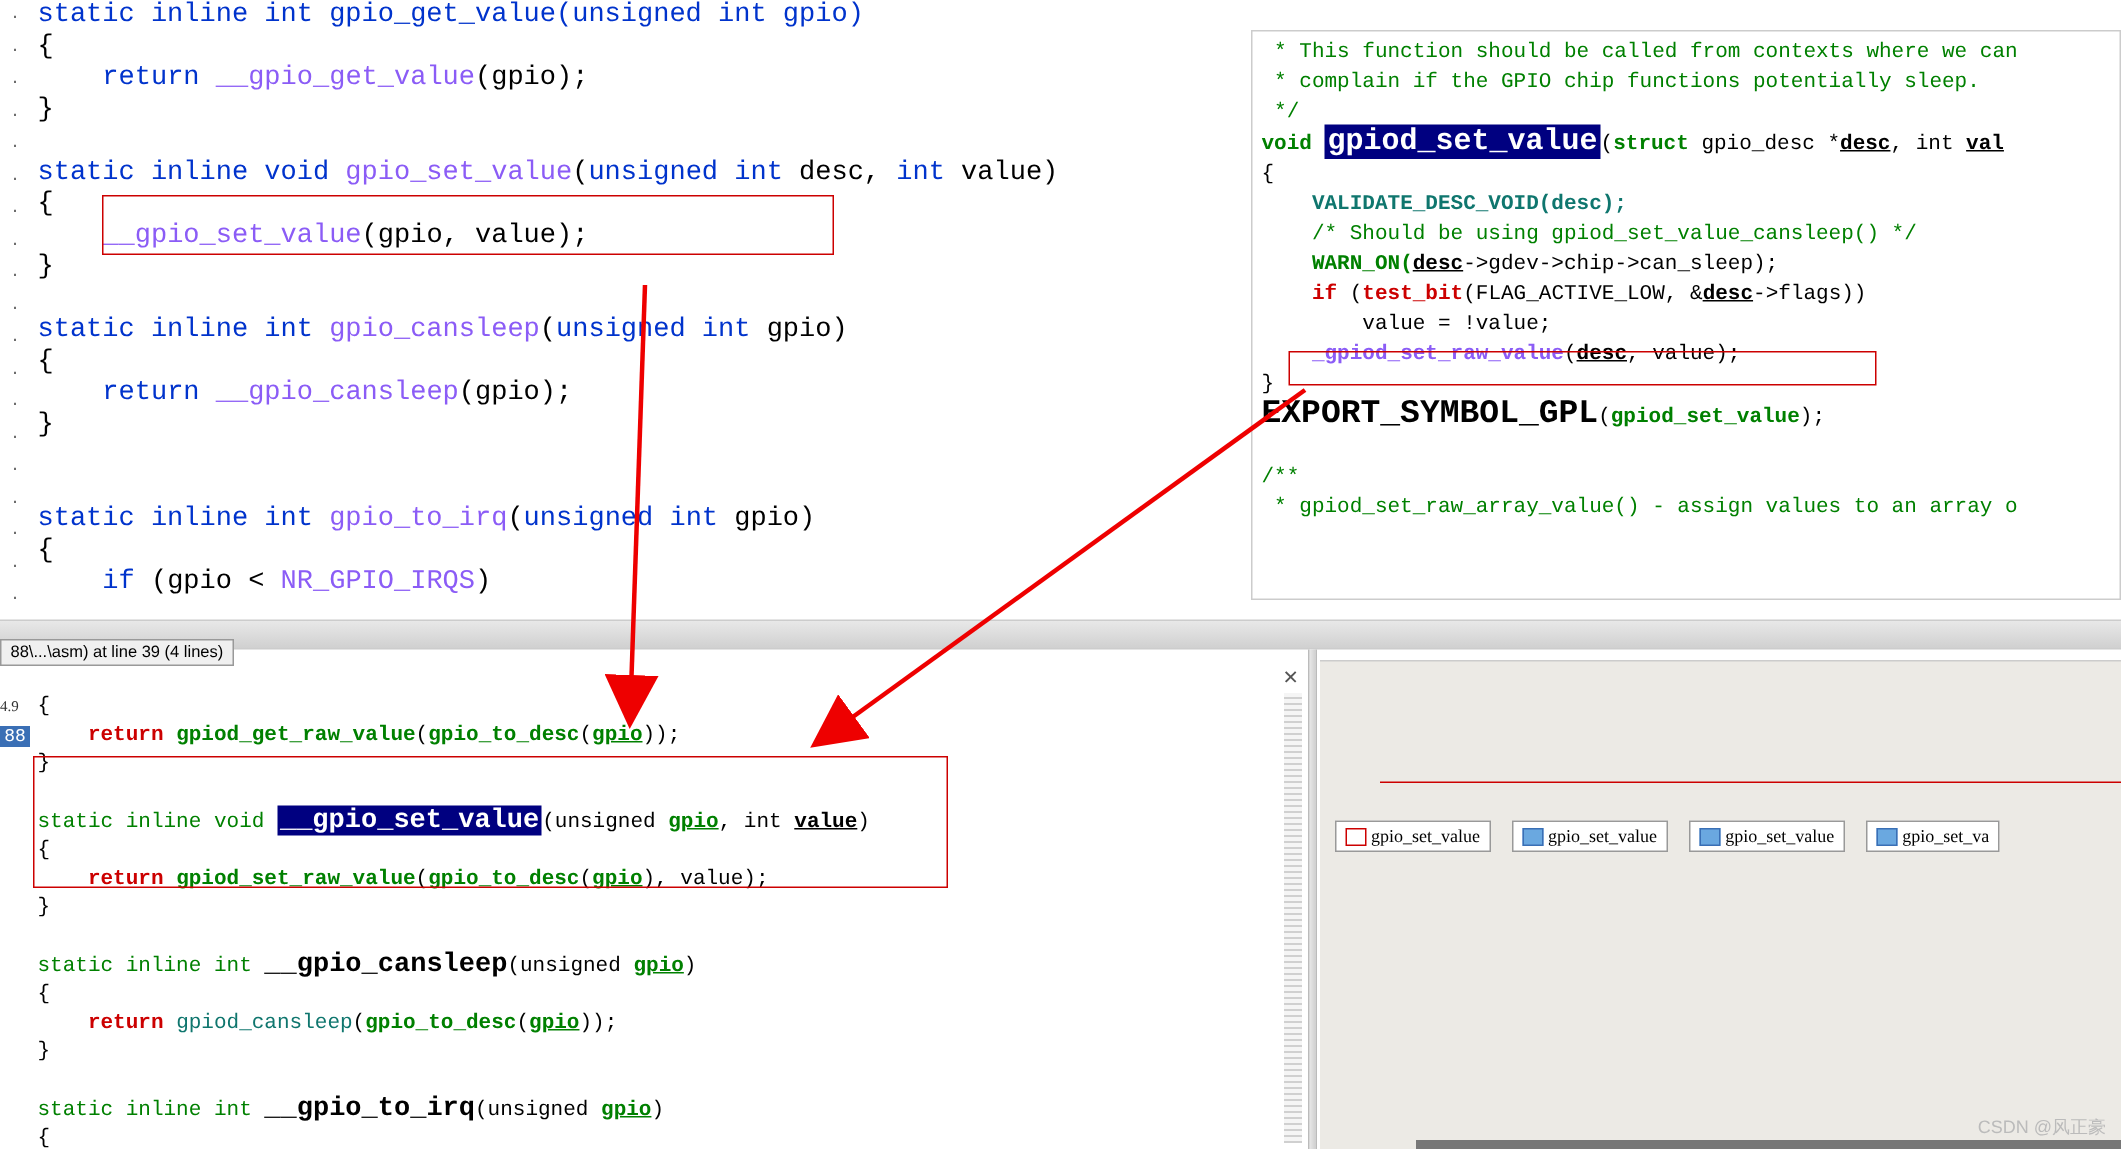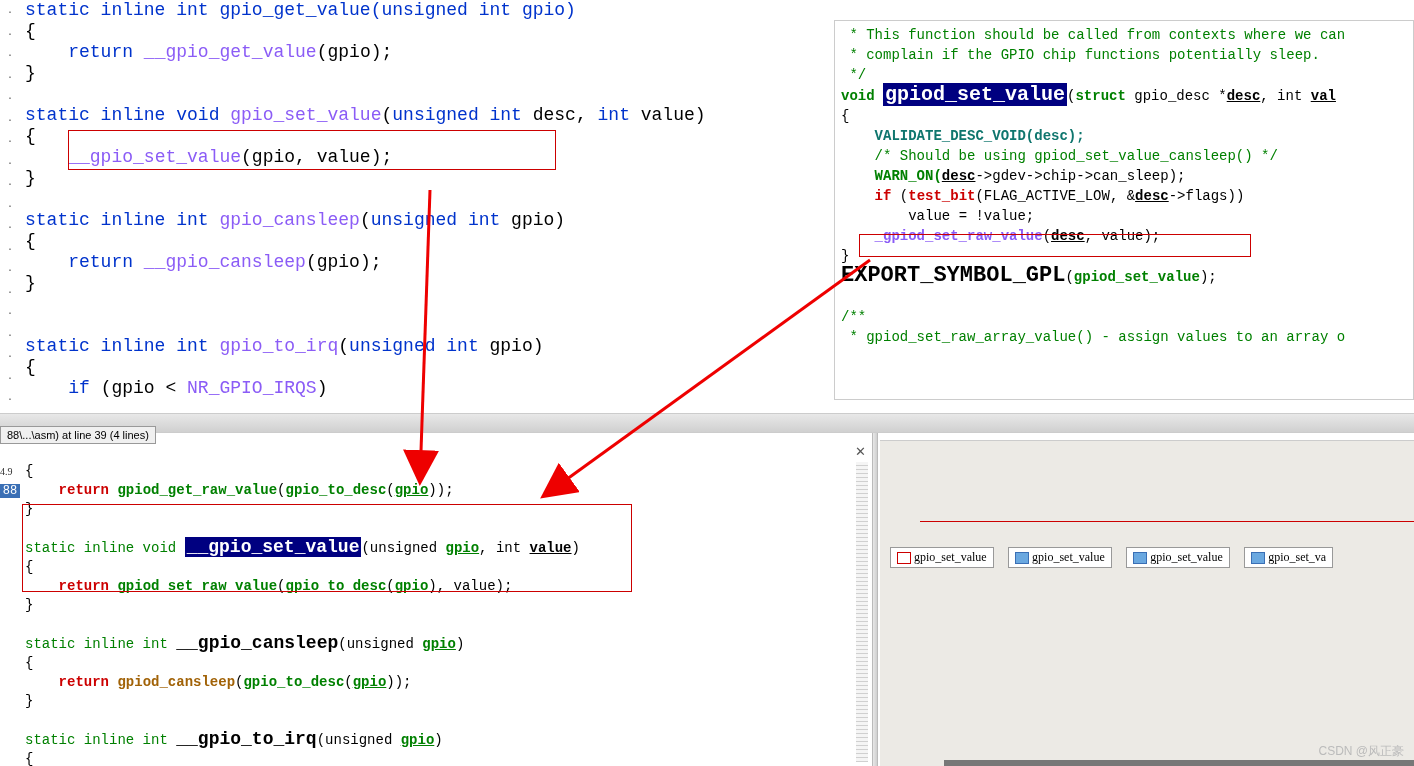--- a/index.html
+++ b/index.html
@@ -145,21 +145,21 @@
     <span style="color:#c00;font-weight:bold">return</span> <span style="color:#008000;font-weight:bold">gpiod_get_raw_value</span><span>(</span><span style="color:#008000;font-weight:bold">gpio_to_desc</span><span>(</span><span class="uln" style="color:#008000">gpio</span><span>));</span>
 <span>}</span>
 
 <span style="color:#008000">static inline void </span><span class="hl2">__gpio_set_value</span><span>(unsigned </span><span class="uln" style="color:#008000">gpio</span><span>, int </span><span class="uln">value</span><span>)</span>
 <span>{</span>
     <span style="color:#c00;font-weight:bold">return</span> <span style="color:#008000;font-weight:bold">gpiod_set_raw_value</span><span>(</span><span style="color:#008000;font-weight:bold">gpio_to_desc</span><span>(</span><span class="uln" style="color:#008000">gpio</span><span>), value);</span>
 <span>}</span>
 
 <span style="color:#008000">static inline int </span><span class="fn2">__gpio_cansleep</span><span>(unsigned </span><span class="uln" style="color:#008000">gpio</span><span>)</span>
 <span>{</span>
-    <span style="color:#c00;font-weight:bold">return</span> <span style="color:#a16207;font-weight:bold">gpiod_cansleep</span><span>(</span><span style="color:#008000;font-weight:bold">gpio_to_desc</span><span>(</span><span class="uln" style="color:#008000">gpio</span><span>));</span>
+    <span style="color:#c00;font-weight:bold">return</span> <span style="color:#0f766e;font-weight:normal">gpiod_cansleep</span><span>(</span><span style="color:#008000;font-weight:bold">gpio_to_desc</span><span>(</span><span class="uln" style="color:#008000">gpio</span><span>));</span>
 <span>}</span>
 
 <span style="color:#008000">static inline int </span><span class="fn2">__gpio_to_irq</span><span>(unsigned </span><span class="uln" style="color:#008000">gpio</span><span>)</span>
 <span>{</span></pre>
 </div>
 
 <div id="redbox3"></div>
 <div id="minimap"></div>
 <div id="vdiv"></div>
 

